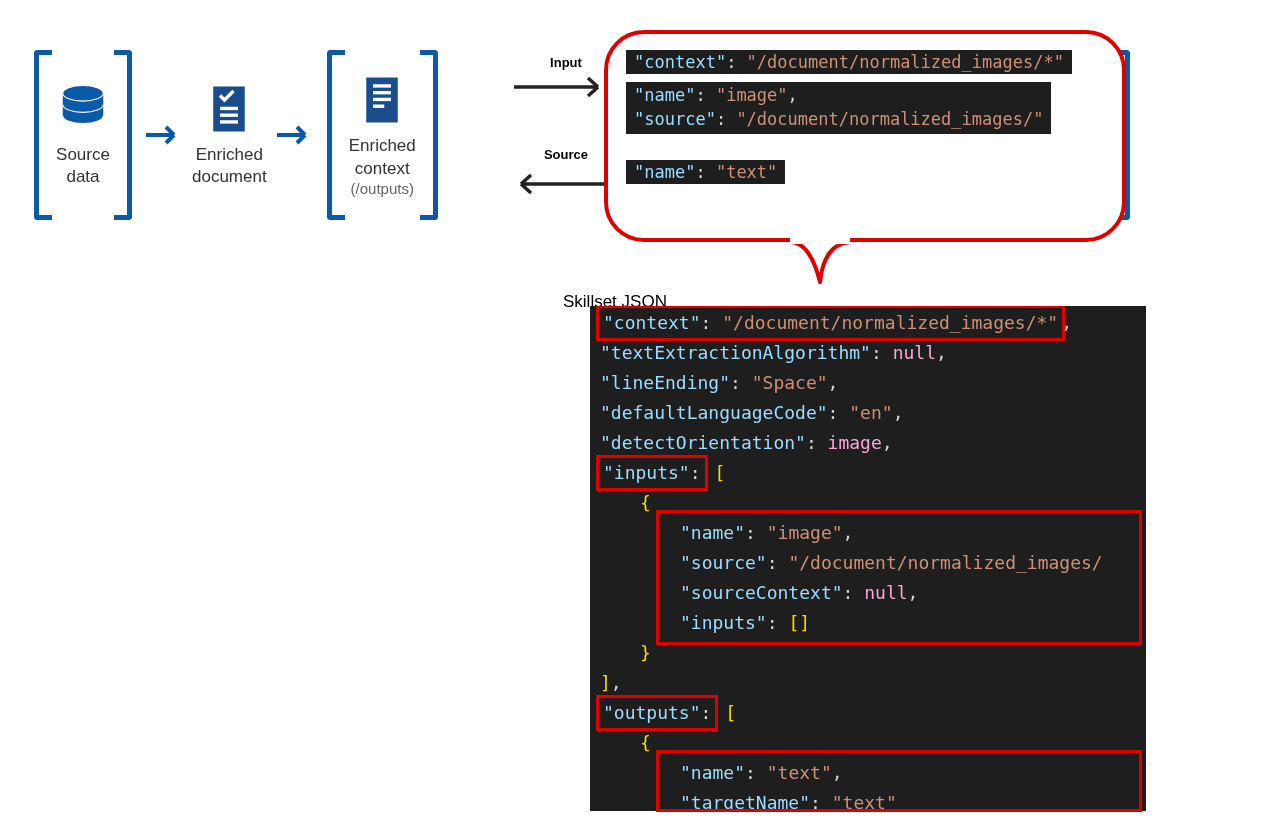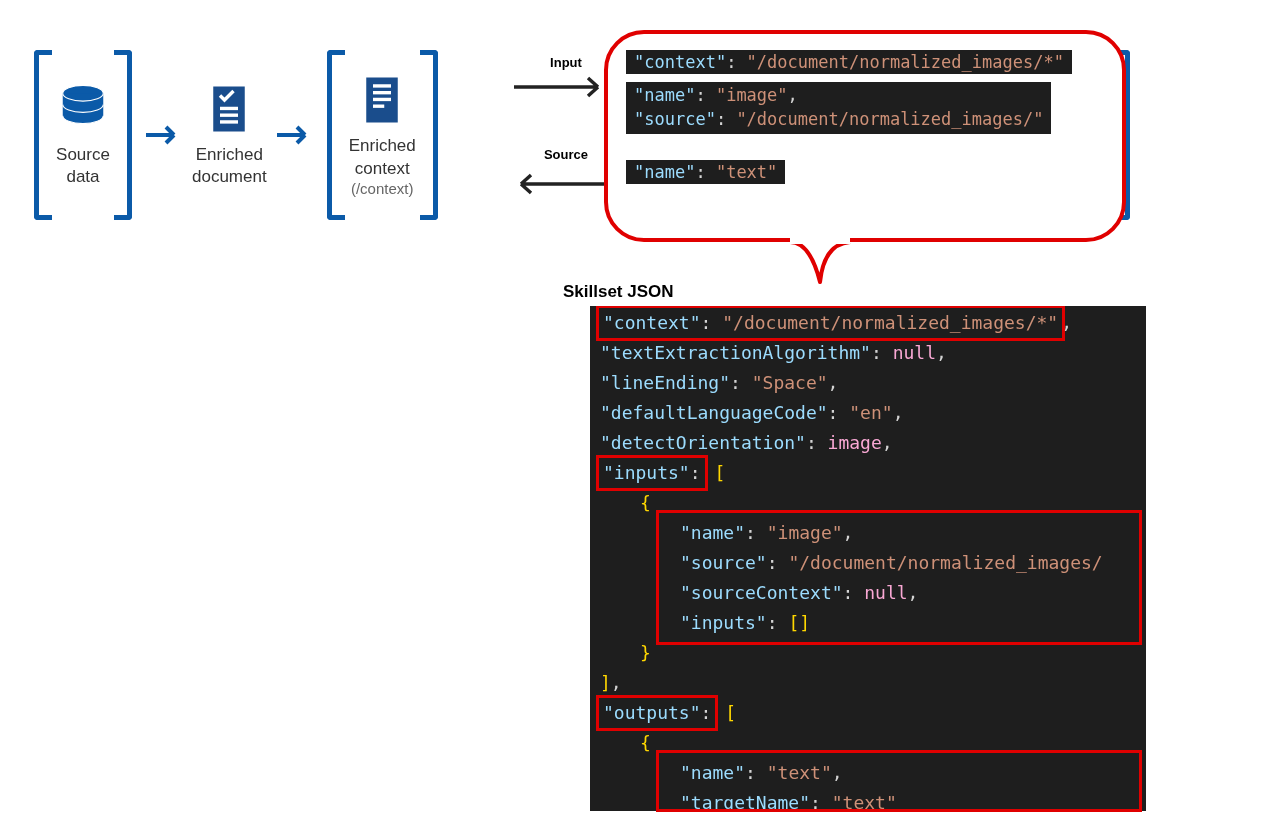--- a/index.html
+++ b/index.html
@@ -11,21 +11,21 @@
 .bracket-r{border-left:none;border-top-left-radius:0;border-bottom-left-radius:0}
 .icon-svg{width:54px;height:54px;margin-bottom:8px}
 .step-label{font-size:17px;color:#333;line-height:1.3}
 .step-sub{font-size:15px;color:#666}
 .arrow{margin:0 8px}
 .arrow svg{display:block}
 .bubble{position:absolute;top:30px;left:604px;width:522px;height:212px;border:4px solid #e00000;border-radius:40px;background:#fff;z-index:5;padding:12px 18px}
 .bubble-tail{position:absolute;top:238px;left:780px;z-index:6}
 .io-labels{position:absolute;top:55px;left:530px;width:72px;text-align:center}
 .io-labels div{font-weight:700;font-size:13px;position:absolute;width:72px}
-.skillset-json-label{position:absolute;top:282px;left:563px;font-weight:700;font-size:17px}
+.skillset-json-label{position:absolute;top:292px;left:563px;font-weight:400;font-size:17px}
 .code-block{position:absolute;top:306px;left:590px;width:556px;height:505px;background:#1e1e1e;color:#d4d4d4;font-family:Consolas,monospace;font-size:18px;line-height:30px;padding:2px 10px;overflow:hidden}
 .key{color:#9cdcfe}
 .str{color:#ce9178}
 .kw{color:#f9a8d4}
 .pn{color:#d4d4d4}
 .br{color:#ffd700}
 .hlbox{border:3px solid #e00000;display:inline-block;padding:0 4px;margin:-3px -4px}
 .snippet{background:#1e1e1e;color:#d4d4d4;font-family:Consolas,monospace;font-size:17px;padding:2px 8px;margin:4px 0;display:inline-block}
 .indent1{padding-left:40px}.indent2{padding-left:80px}
 .redbox{position:absolute;border:3px solid #e00000;pointer-events:none}
@@ -72,21 +72,21 @@
   <div class="step">
     <svg class="icon-svg" viewBox="0 0 48 48">
         <rect x="10" y="4" width="28" height="40" fill="#1a4d8c"></rect>
         <rect x="16" y="10" width="16" height="3" fill="#fff"></rect>
         <rect x="16" y="16" width="16" height="3" fill="#fff"></rect>
         <rect x="16" y="22" width="16" height="3" fill="#fff"></rect>
         <rect x="16" y="28" width="10" height="3" fill="#fff"></rect>
       </svg>
     <div class="step-label" style="white-space:pre-line">Enriched
 context</div>
-    <div class="step-sub">(/context)</div>
+    <div class="step-sub">(/outputs)</div>
   </div>
   <div class="bracket-r"></div>
   <div style="width:640px"></div>
   <div class="bracket-l"></div>
   <div class="bracket-r"></div>
 </div>
 
 <div class="io-labels">
   <div style="top:0">Input</div>
   <div style="top:92px">Source</div>

